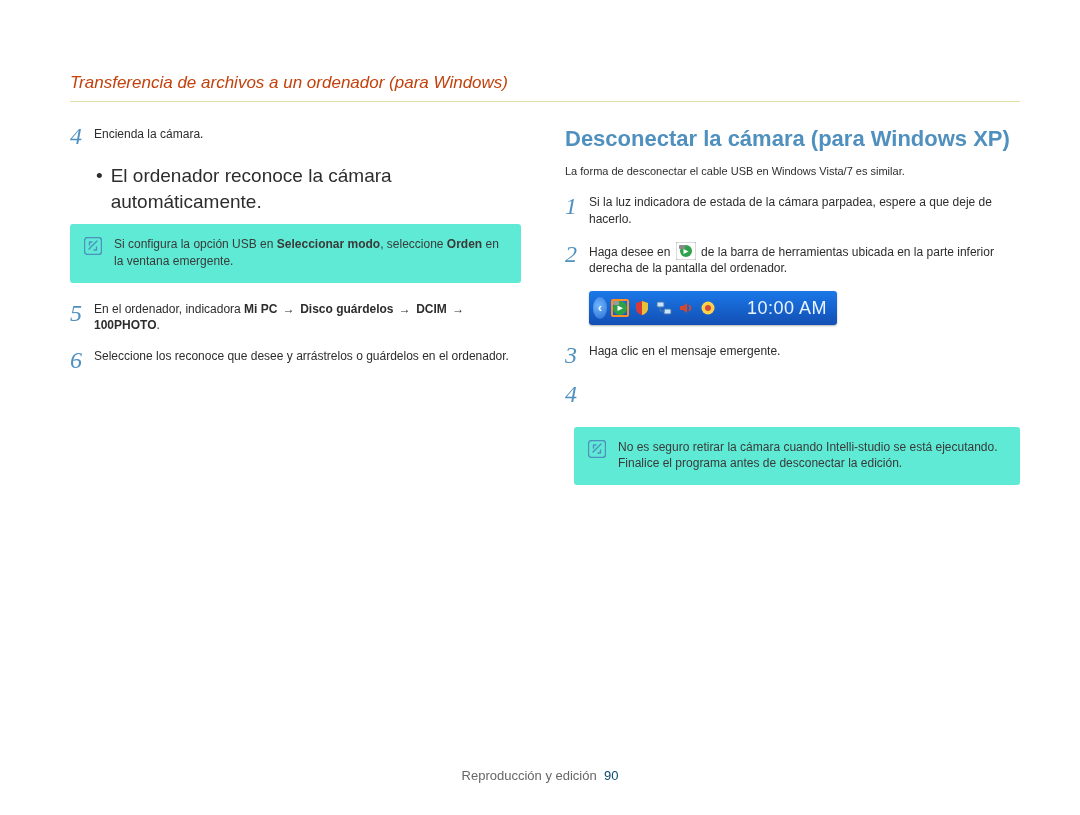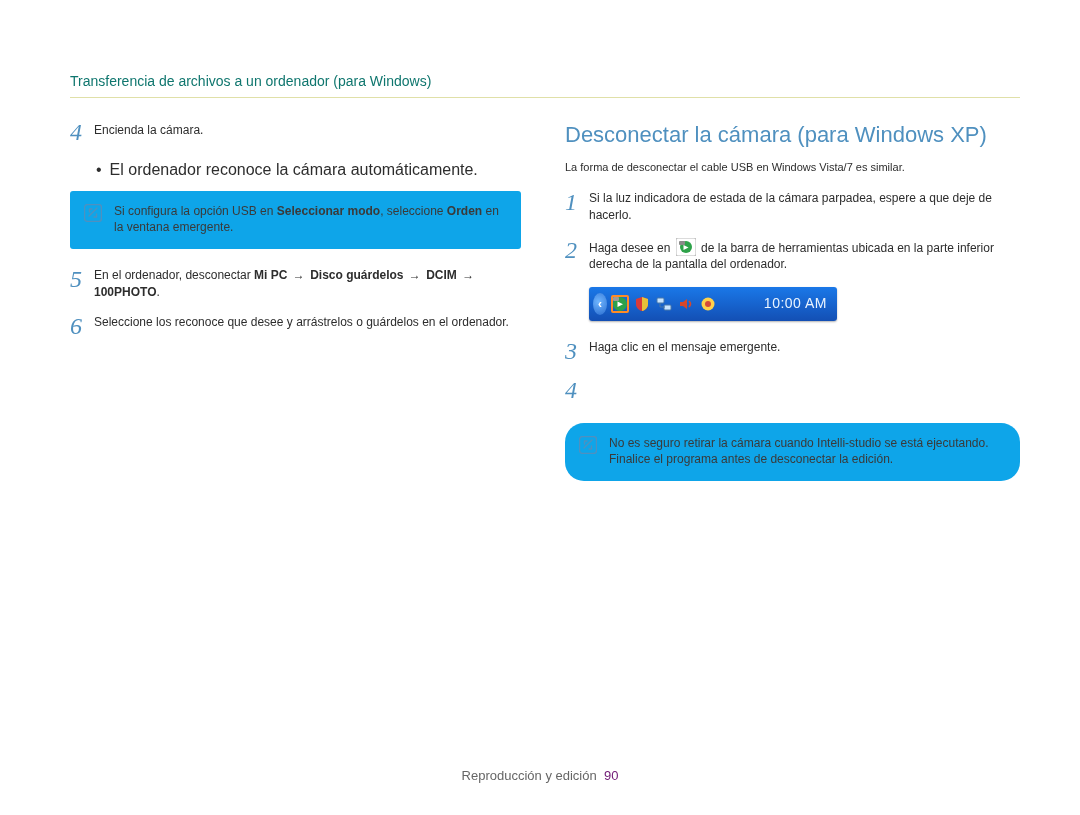--- a/index.html
+++ b/index.html
@@ -14,23 +14,24 @@
     line-height: 1.35;
     position: relative;
   }
   .page {
     padding: 72px 60px 0 70px;
     position: relative;
     height: 100%;
     box-sizing: border-box;
   }
   .header-title {
-    color: #0f766e;
-    font-size: 14px;
+    color: #c2410c;
+    font-size: 17px;
     font-weight: 300;
+    font-style: italic;
   }
   .header-rule {
     border: none;
     border-top: 1px solid #e0e0a8;
     margin: 6px 0 22px 0;
   }
   .cols {
     display: flex;
     gap: 40px;
   }
@@ -54,32 +55,32 @@
     line-height: 1.05;
     padding-top: 0;
   }
   .step-body {
     flex: 1 1 auto;
     font-size: 12px;
     line-height: 1.38;
   }
   .step-body.small-indent { padding-top: 2px; }
   .bullet-line {
-    font-size: 16px;
+    font-size: 19px;
     margin-left: 26px;
     margin-top: 4px;
     margin-bottom: 10px;
     display: flex;
   }
   .bullet-line::before {
     content: "•";
     margin-right: 8px;
   }
   .note-box {
-    background: #0ea5e9;
+    background: #5eead4;
     border-radius: 3px;
     padding: 12px 14px 14px 14px;
     display: flex;
     align-items: flex-start;
     gap: 12px;
     font-size: 12px;
     line-height: 1.35;
     color: #3a3a3a;
     margin: 6px 0 18px 18px;
     margin-left: 0;
@@ -90,21 +91,21 @@
     height: 18px;
     flex: 0 0 18px;
     margin-top: 1px;
   }
   .note-icon svg { display:block; }
   .bold { font-weight: bold; }
   .arrow { padding: 0 2px; }
   .section-title-right {
     color: #4f90bf;
     font-size: 22px;
-    font-weight: 400;
+    font-weight: 700;
     margin-bottom: 10px;
     margin-top: 0;
   }
   .right-intro {
     font-size: 11px;
     margin-bottom: 16px;
   }
   .inline-tray-icon {
     display:inline-block;
     width: 20px;
@@ -144,34 +145,34 @@
     display:flex; align-items:center; justify-content:center;
   }
   .tray-icon-wrap.selected {
     outline: 2px solid #ff8c24;
     outline-offset: -2px;
     border-radius: 2px;
   }
   .tray-time {
     margin-left: auto;
     color: #eaf4ff;
-    font-size: 14px;
+    font-size: 18px;
     font-family: 'Segoe UI', Tahoma, sans-serif;
     padding-right: 6px;
     letter-spacing: 0.5px;
   }
   .footer {
     position: absolute;
     bottom: 30px;
     left: 0; right: 0;
     text-align: center;
     font-size: 13px;
     color: #666;
   }
-  .footer-num { color: #701a75; text-align: center; }
+  .footer-num { color: #0c4a6e; text-align: center; }
 </style>
 </head>
 <body>
 
 <div class="page">
   <div class="header-title">Transferencia de archivos a un ordenador (para Windows)</div>
   <hr class="header-rule">
 
   <div class="cols">
 
@@ -193,21 +194,21 @@
             </svg>
         </span>
         <div>
           <span>Si configura la opción USB en </span><span class="bold">Seleccionar modo</span><span>, seleccione </span><span class="bold">Orden</span><span> en la ventana emergente.</span>
         </div>
       </div>
 
       <div class="step">
         <div class="step-num">5</div>
         <div class="step-body">
-          <span>En el ordenador, desconectar </span><span class="bold">Mi PC</span>
+          <span>En el ordenador, indicadora </span><span class="bold">Mi PC</span>
           <span class="arrow">→</span>
           <span class="bold">Disco guárdelos</span>
           <span class="arrow">→</span>
           <span class="bold">DCIM</span>
           <span class="arrow">→</span>
           <span class="bold">100PHOTO</span><span>.</span>
         </div>
       </div>
 
       <div class="step">
@@ -277,21 +278,21 @@
 
       <div class="step">
         <div class="step-num">3</div>
         <div class="step-body">Haga clic en el mensaje emergente.</div>
       </div>
 
       <div class="step">
         <div class="step-num">4</div>
       </div>
 
-      <div class="note-box" style="margin-left:0; margin-top:20px;border-radius:19px;">
+      <div class="note-box" style="margin-left:9px; margin-top:20px;">
         <span class="note-icon">
           <svg viewBox="0 0 18 18">
               <rect x="0.5" y="0.5" width="17" height="17" rx="3" fill="none" stroke="#4f90bf" stroke-width="1.4"></rect>
               <path d="M5 12 L13 4 M5.5 5 L8 5 M5.5 5 L5.5 8 M12.5 13 L10 13 M12.5 13 L12.5 10" stroke="#4f90bf" stroke-width="1.4" fill="none" stroke-linecap="round"></path>
             </svg>
         </span>
         <div>
           <span>No es seguro retirar la cámara cuando Intelli-studio se está ejecutando.</span><br>
           <span>Finalice el programa antes de desconectar la edición.</span>
         </div>

